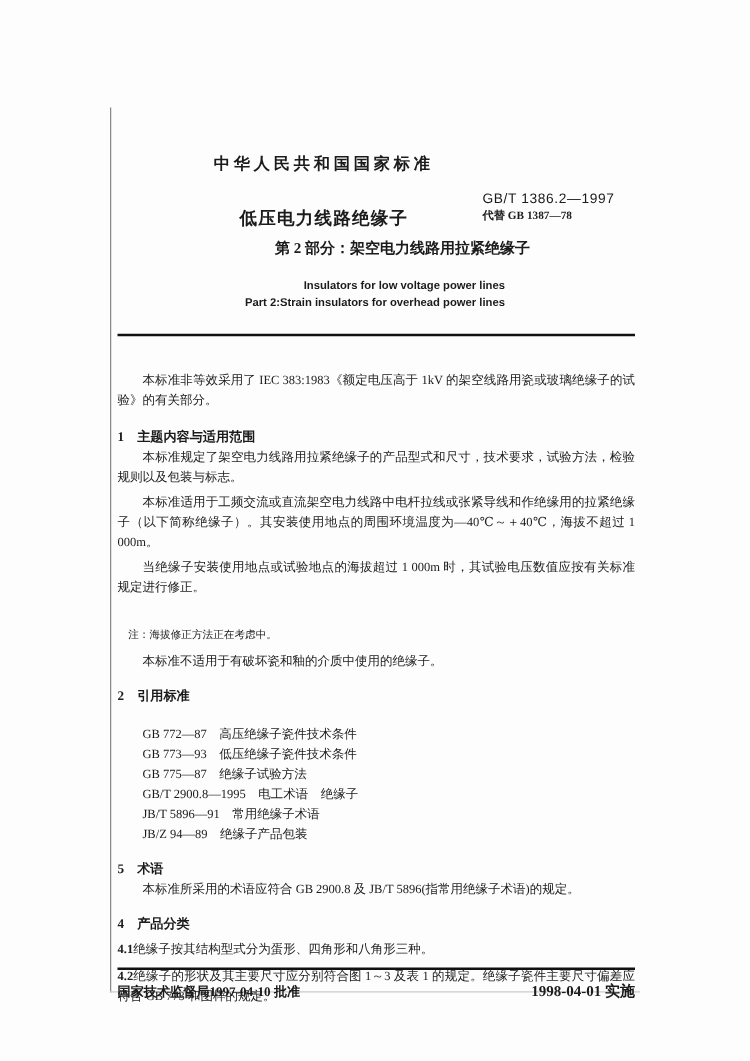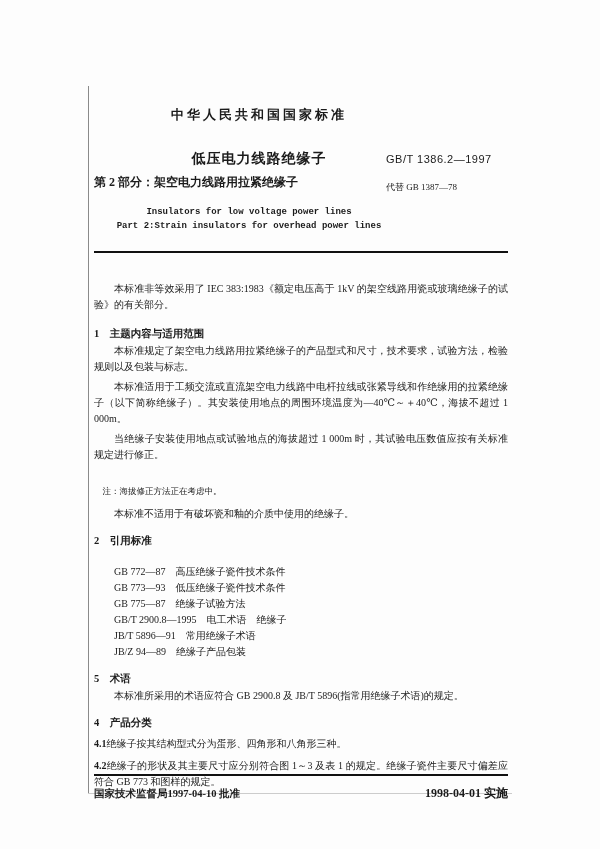--- a/index.html
+++ b/index.html
@@ -16,49 +16,49 @@
     width:1px; height:708px; background:#8a8a8a;
   }
   .scan-edge-bottom {
     position:absolute; left:88px; top:793px;
     width:424px; height:1px; background:#cccccc;
   }
   .content {
     position:absolute; left:94px; top:98px; width:414px;
   }
   .std-label {
-    margin-top:8px; width:330px;
+    margin-top:24px; width:330px;
     text-align:center; font-size:13px; font-weight:bold;
     letter-spacing:3px;
   }
   .title1 {
     margin-top:26px; width:330px;
     text-align:center; font-size:14px; font-weight:bold;
     letter-spacing:1px;
   }
   .title2 {
     margin-top:6px; width:330px;
-    text-align:left; font-size:12px; font-weight:bold;
+    text-align:right; font-size:12px; font-weight:bold;
   }
   .title-en1, .title-en2 {
-    width:310px; text-align:center;
+    width:310px; text-align:right;
     font-size:9px; font-weight:bold;
-    font-family:Liberation Mono, monospace;
+    font-family:Liberation Sans, sans-serif;
   }
   .title-en1 { margin-top:16px; }
   .title-en2 { margin-top:4px; }
   .std-num-block {
     position:absolute; right:0; top:55px; width:122px;
   }
   .std-num {
     font-size:11px; font-weight:normal; letter-spacing:0.5px;
     font-family:"Liberation Sans","DejaVu Sans",sans-serif;
   }
   .replaces {
-    margin-top:16px; font-size:9px;
+    margin-top:1px; font-size:9px;font-weight:bold;
   }
   .rule { border:none; border-top:2px solid #111; margin:0; }
   .rule1 { margin-top:20px; }
   .body-text {
     font-size:10px; line-height:16px; text-align:justify;
     margin:0;
   }
   .indent { text-indent:2em; }
   .intro { margin-top:28px; }
   .sec-heading {

